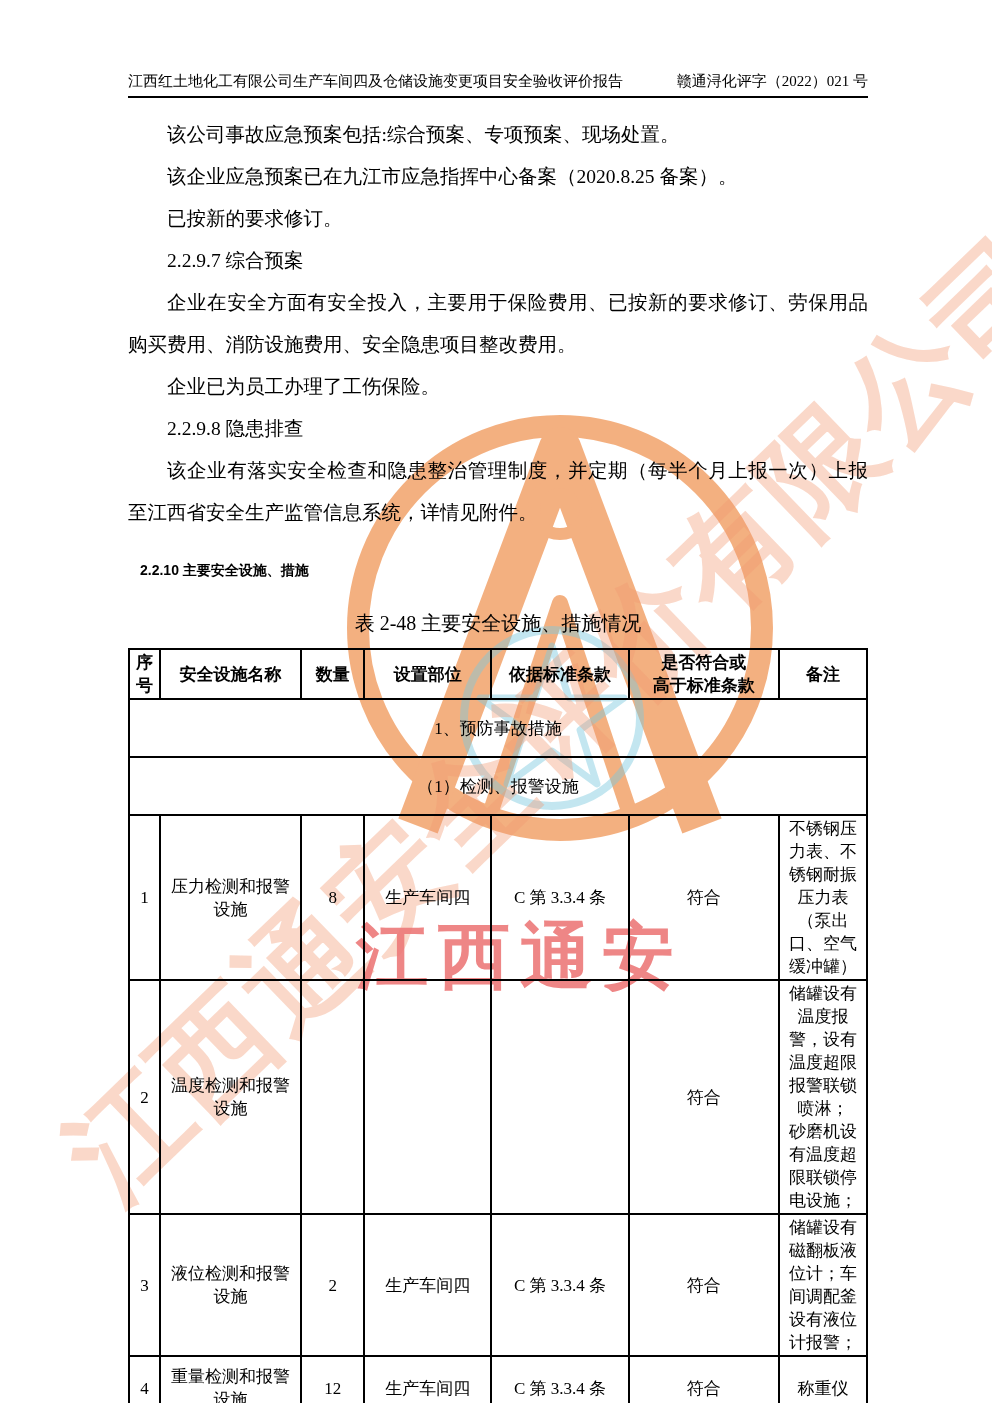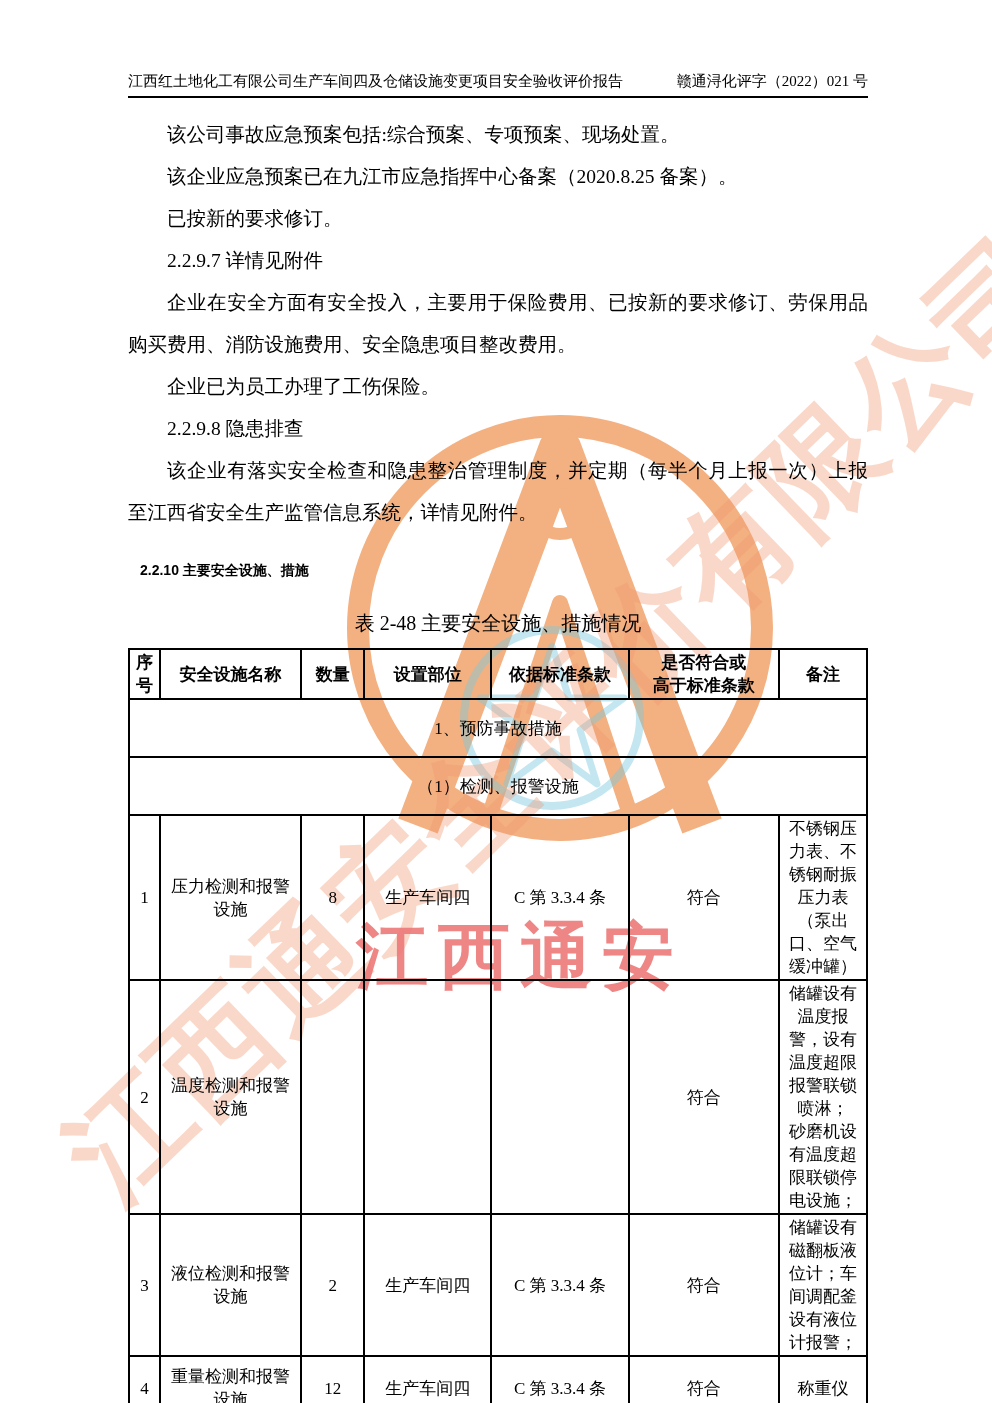--- a/index.html
+++ b/index.html
@@ -117,21 +117,21 @@
 
     <div class="doc-header">
       <span class="left">江西红土地化工有限公司生产车间四及仓储设施变更项目安全验收评价报告</span>
       <span class="right">赣通浔化评字（2022）021 号</span>
     </div>
 
     <div class="body-text">
       <p>该公司事故应急预案包括:综合预案、专项预案、现场处置。</p>
       <p>该企业应急预案已在九江市应急指挥中心备案（2020.8.25 备案）。</p>
       <p>已按新的要求修订。</p>
-      <p>2.2.9.7 详情见附件</p>
+      <p>2.2.9.7 综合预案</p>
       <p>企业在安全方面有安全投入，主要用于保险费用、已按新的要求修订、劳保用品购买费用、消防设施费用、安全隐患项目整改费用。</p>
       <p>企业已为员工办理了工伤保险。</p>
       <p>2.2.9.8 隐患排查</p>
       <p>该企业有落实安全检查和隐患整治管理制度，并定期（每半个月上报一次）上报至江西省安全生产监管信息系统，详情见附件。</p>
     </div>
 
     <div class="section-heading">2.2.10 主要安全设施、措施</div>
 
     <div class="table-title">表 2-48 主要安全设施、措施情况</div>
 

